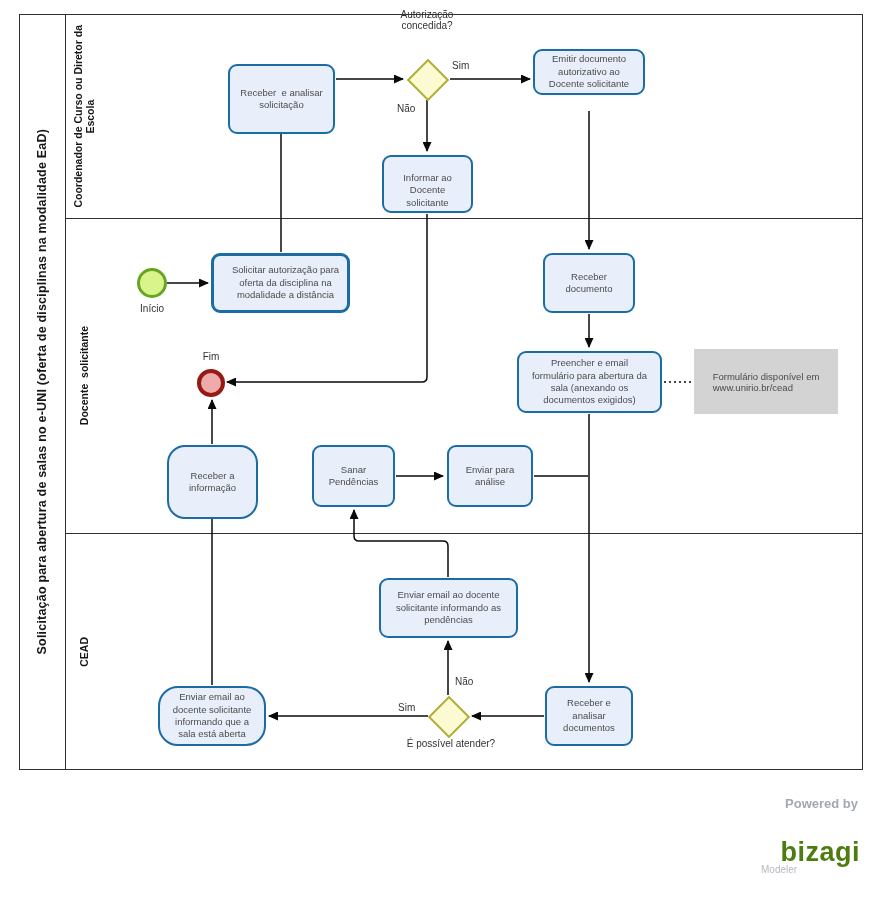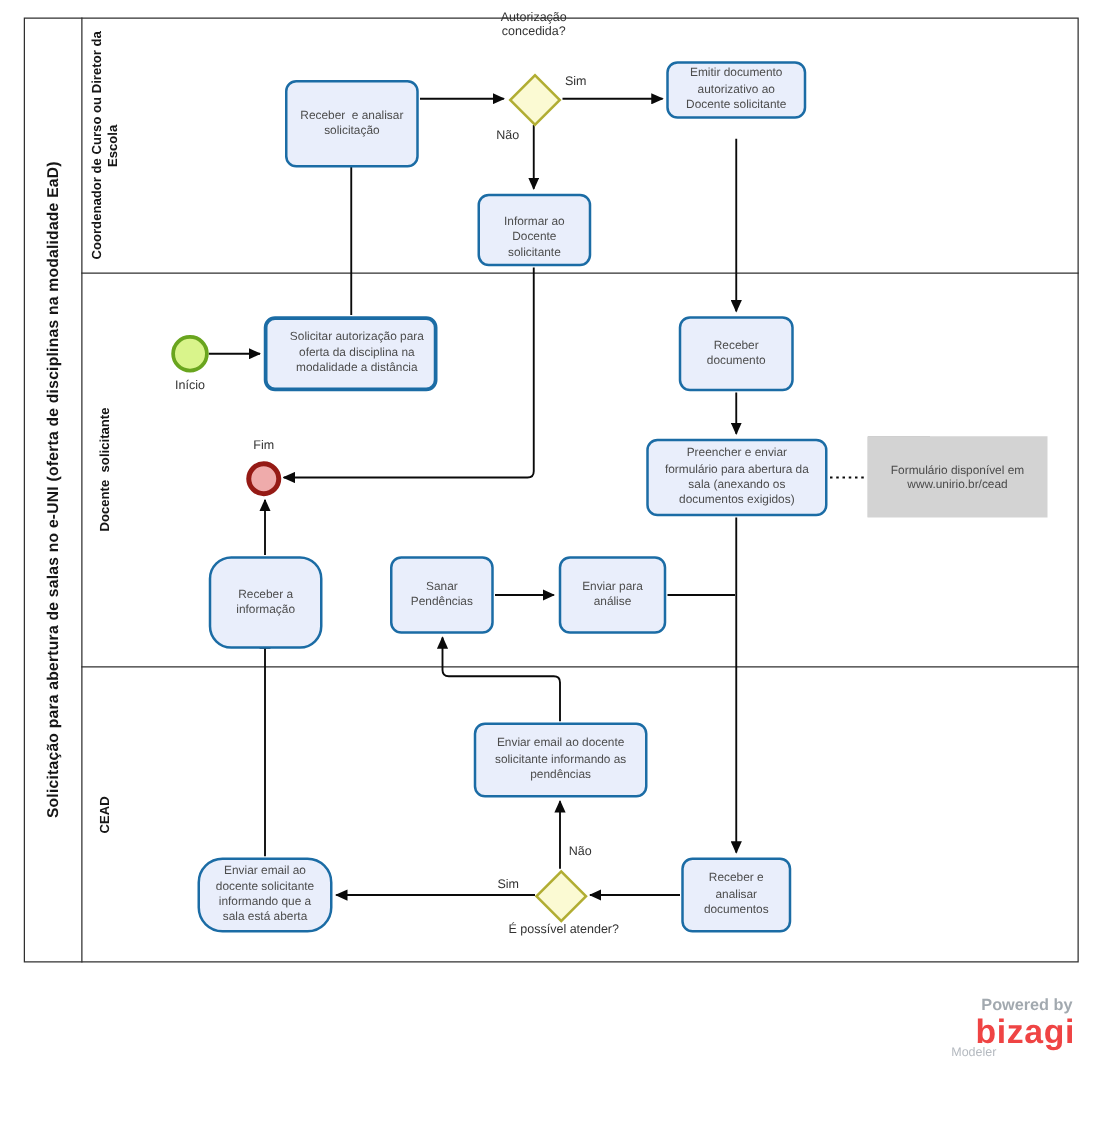--- a/index.html
+++ b/index.html
@@ -31,28 +31,28 @@
     position:absolute;left:6px;top:6px;width:26px;height:26px;
     background:#fbfad3;border:2px solid #b1ad33;transform:rotate(45deg);
   }
   .event{position:absolute;border-radius:50%;box-sizing:content-box;}
   .event.start{left:137px;top:268px;width:24px;height:24px;border:3px solid #69a51e;background:#d9f48b;}
   .event.end{left:197px;top:369px;width:20px;height:20px;border:4px solid #951a15;background:#efabab;}
   .lbl{position:absolute;font-size:10px;color:#333;white-space:pre-wrap;}
   .lbl.center{text-align:center;}
   .annotation{
     position:absolute;left:694px;top:349px;width:144px;height:65px;background:#d3d3d3;
-    display:flex;align-items:center;justify-content:center;text-align:center;
+    display:flex;align-items:center;justify-content:center;text-align:left;
     font-size:9.5px;color:#4a4a4a;white-space:pre-wrap;box-sizing:border-box;
   }
   svg.wires{position:absolute;left:0;top:0;pointer-events:none;}
   
   .wm{position:absolute;left:756px;top:796px;width:104px;}
   .wm-powered{font-size:13px;font-weight:bold;color:#a2a9af;text-align:right;padding-right:2px;}
-  .wm-brand{font-size:27px;font-weight:bold;color:#ef4444;text-align:right;line-height:1.05;letter-spacing:0.5px;}
+  .wm-brand{font-size:27px;font-weight:bold;color:#4d7c0f;text-align:right;line-height:1.05;letter-spacing:0.5px;margin-top:27px;}
   .wm-product{font-size:10px;color:#b5bac0;padding-left:5px;margin-top:-2px;}
 </style>
 </head>
 <body>
 
 <div class="canvas">
 
   <div class="pool"></div>
   <div class="line-v" style="left:65px;top:14px;height:756px;"></div>
   <div class="line-h" style="left:65px;top:218px;width:798px;"></div>
@@ -108,21 +108,21 @@
 autorizativo ao
 Docente solicitante</span></div>
   <div class="task" style="left:382px;top:155px;width:91px;height:58px;align-items:flex-end;"><span>Informar ao
 Docente
 solicitante</span></div>
   <div class="task thick" style="left:211px;top:253px;width:139px;height:60px;"><span>Solicitar autorização para
 oferta da disciplina na
 modalidade a distância</span></div>
   <div class="task" style="left:543px;top:253px;width:92px;height:60px;"><span>Receber
 documento</span></div>
-  <div class="task" style="left:517px;top:351px;width:145px;height:62px;"><span>Preencher e enviar
+  <div class="task" style="left:517px;top:351px;width:145px;height:62px;"><span>Preencher e email
 formulário para abertura da
 sala (anexando os
 documentos exigidos)</span></div>
   <div class="task" style="left:167px;top:445px;width:91px;height:74px;border-radius:18px;"><span>Receber a
 informação</span></div>
   <div class="task" style="left:312px;top:445px;width:83px;height:62px;justify-content:center;"><span>Sanar
 Pendências</span></div>
   <div class="task" style="left:447px;top:445px;width:86px;height:62px;"><span>Enviar para
 análise</span></div>
   <div class="task" style="left:379px;top:578px;width:139px;height:60px;"><span>Enviar email ao docente

